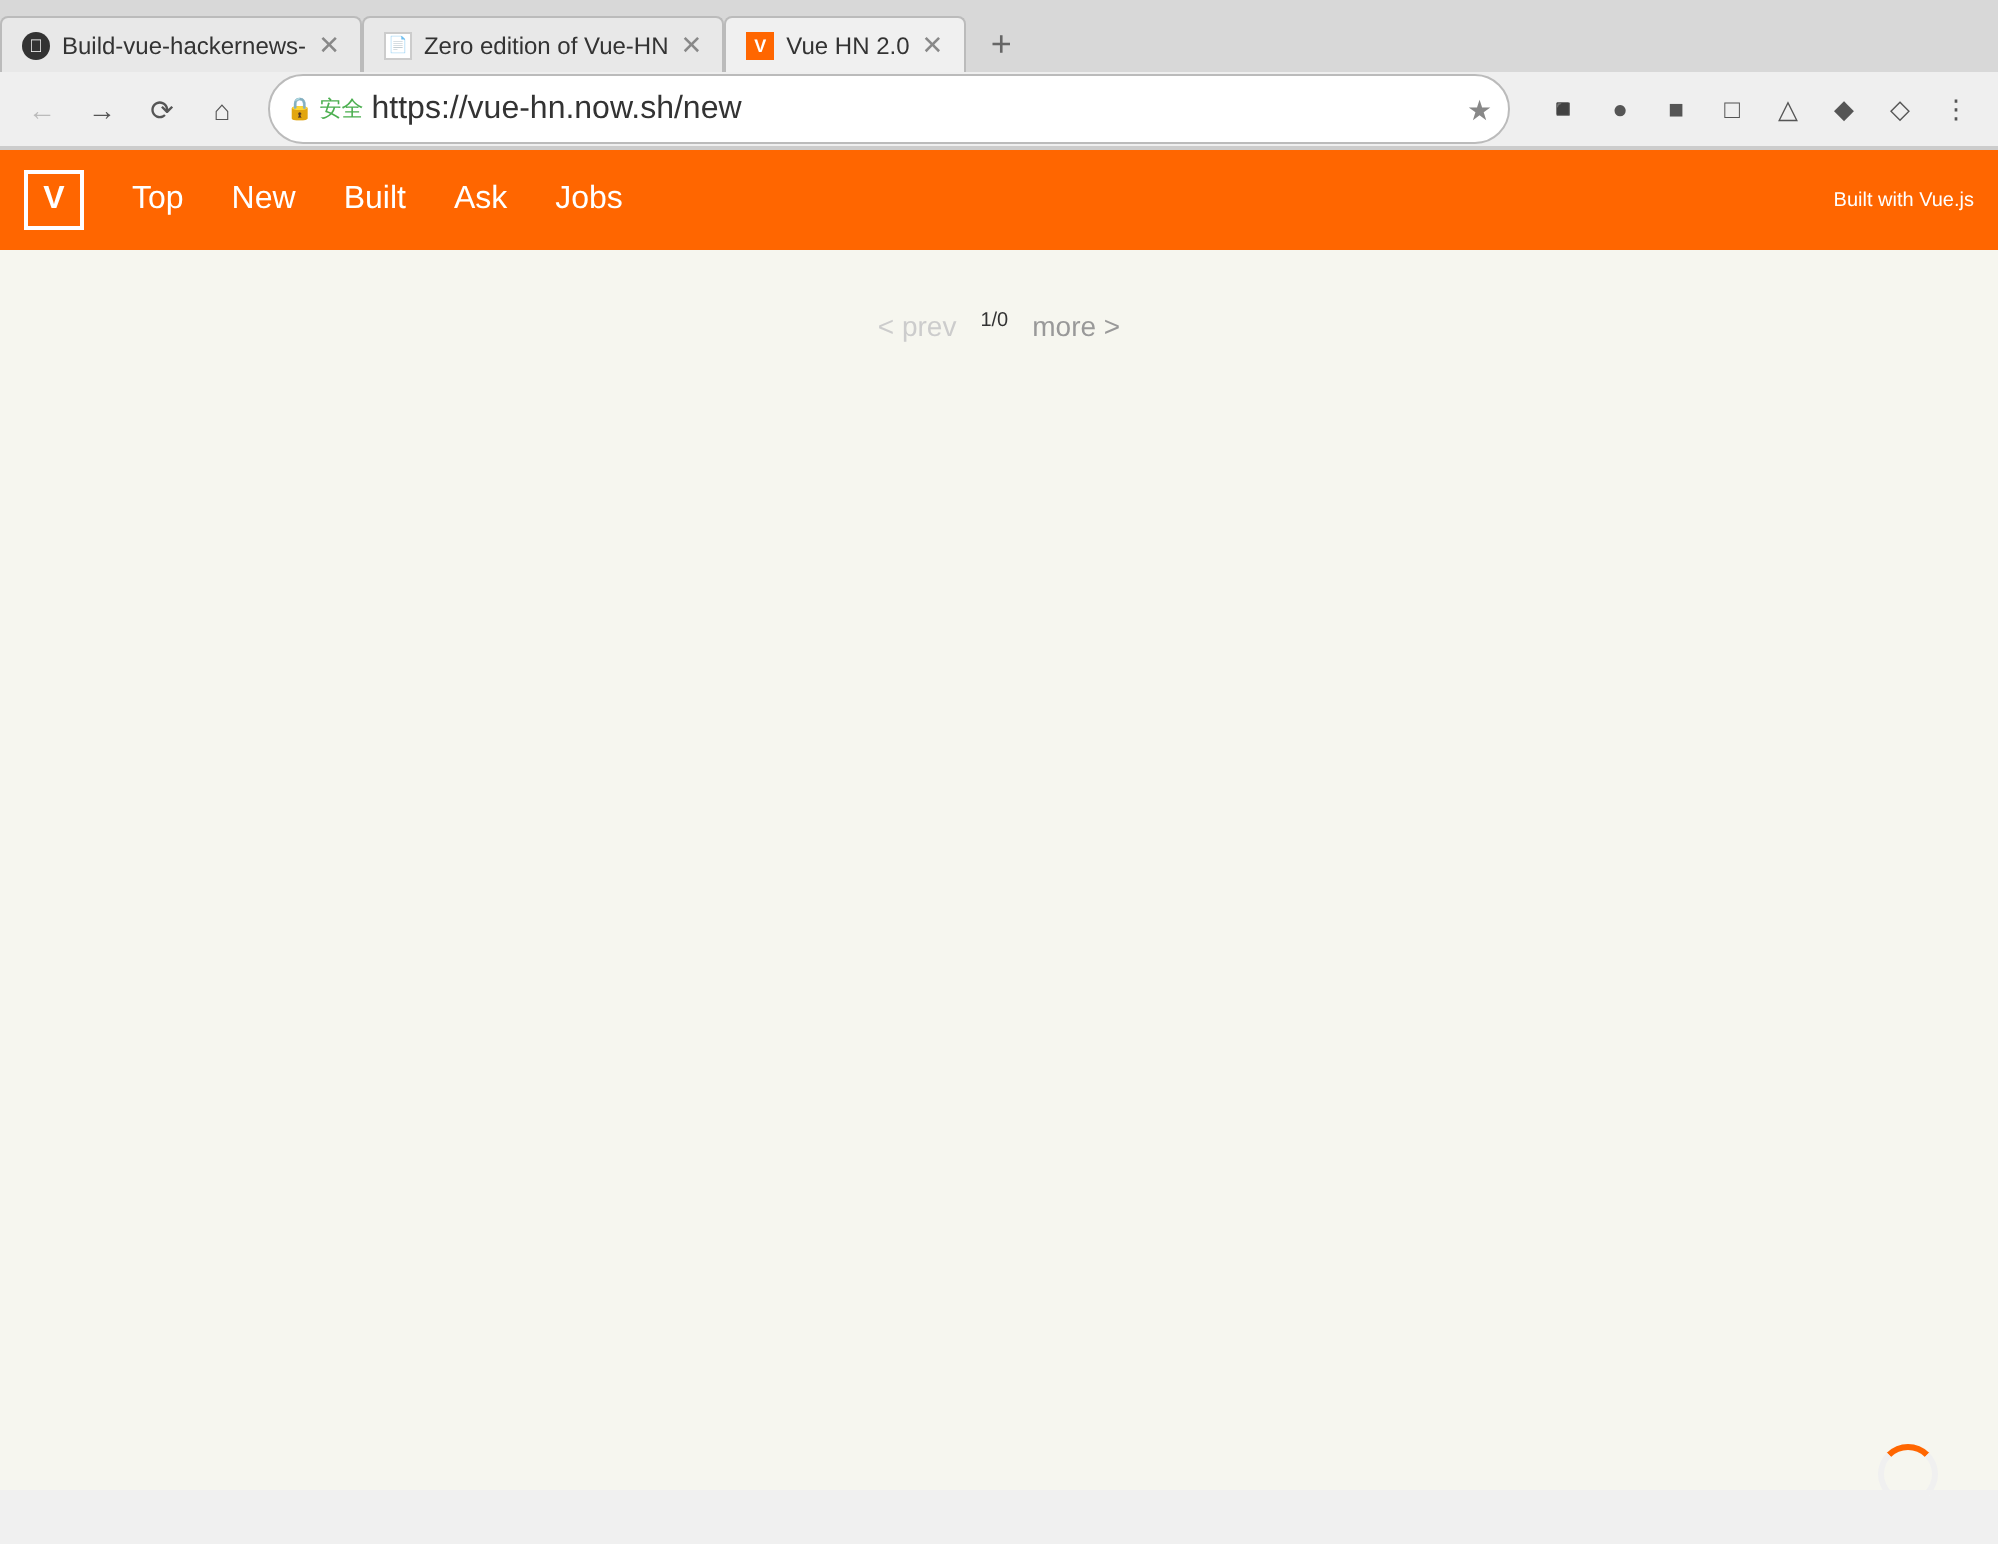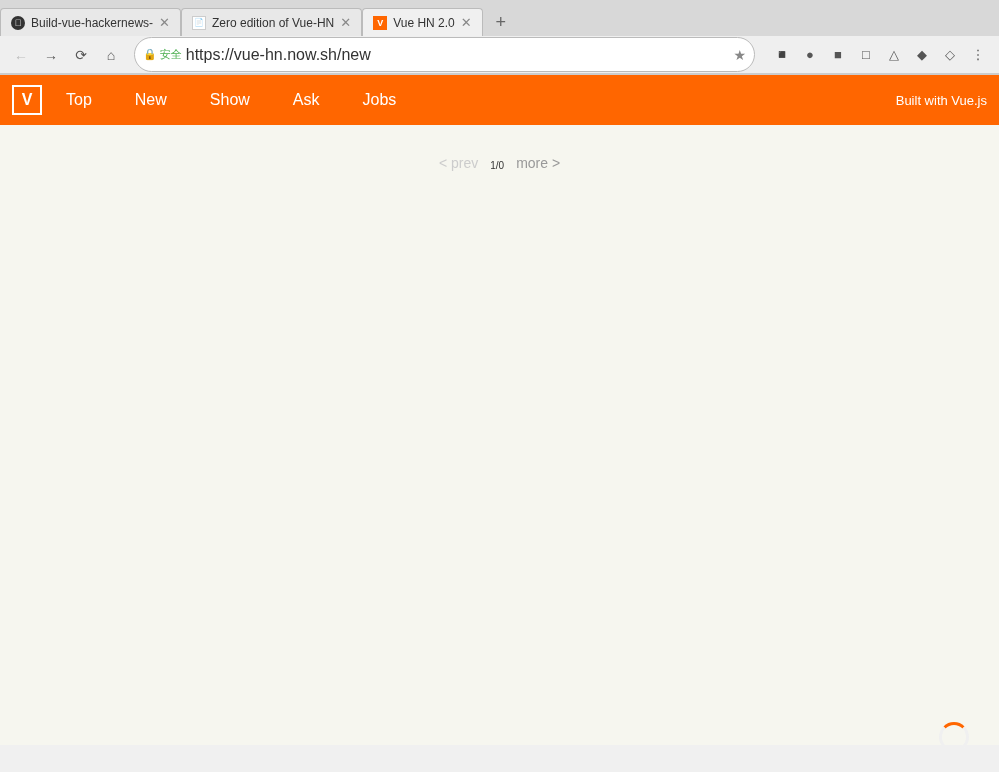--- a/index.html
+++ b/index.html
@@ -175,53 +175,53 @@
       font-weight: bold;
       font-size: 16px;
       color: white;
       margin-right: 12px;
       flex-shrink: 0;
     }
 
     .nav-links {
       display: flex;
       align-items: flex-start;
-      gap: 19px;
+      gap: 0;
       flex: 1;
     }
 
     .nav-link {
       color: white;
       text-decoration: none;
       font-size: 16px;
       padding: 6px 12px;
       border-radius: 3px;
       cursor: pointer;
     }
 
     .nav-link.active {
       font-weight: normal;
     }
 
     .built-with {
       color: white;
-      font-size: 13px;
+      font-size: 10px;
       margin-left: auto;
     }
 
     
     .page-content {
       background: #f6f6ef;
       min-height: 620px;
       padding: 20px;
     }
 
     .pagination-bar {
       display: flex;
-      align-items: flex-end;
+      align-items: flex-start;
       justify-content: center;
       gap: 12px;
       padding: 10px 0;
       font-size: 14px;
     }
 
     .pagination-link {
       color: #999;
       text-decoration: none;
       cursor: pointer;
@@ -354,21 +354,21 @@
   </div>
 
   <div class="nav-links">
     <a class="nav-link">
       <span>Top</span>
     </a>
     <a class="nav-link active">
       <span>New</span>
     </a>
     <a class="nav-link">
-      <span>Show</span>
+      <span>Built</span>
     </a>
     <a class="nav-link">
       <span>Ask</span>
     </a>
     <a class="nav-link">
       <span>Jobs</span>
     </a>
   </div>
 
   <span class="built-with">Built with Vue.js</span>

